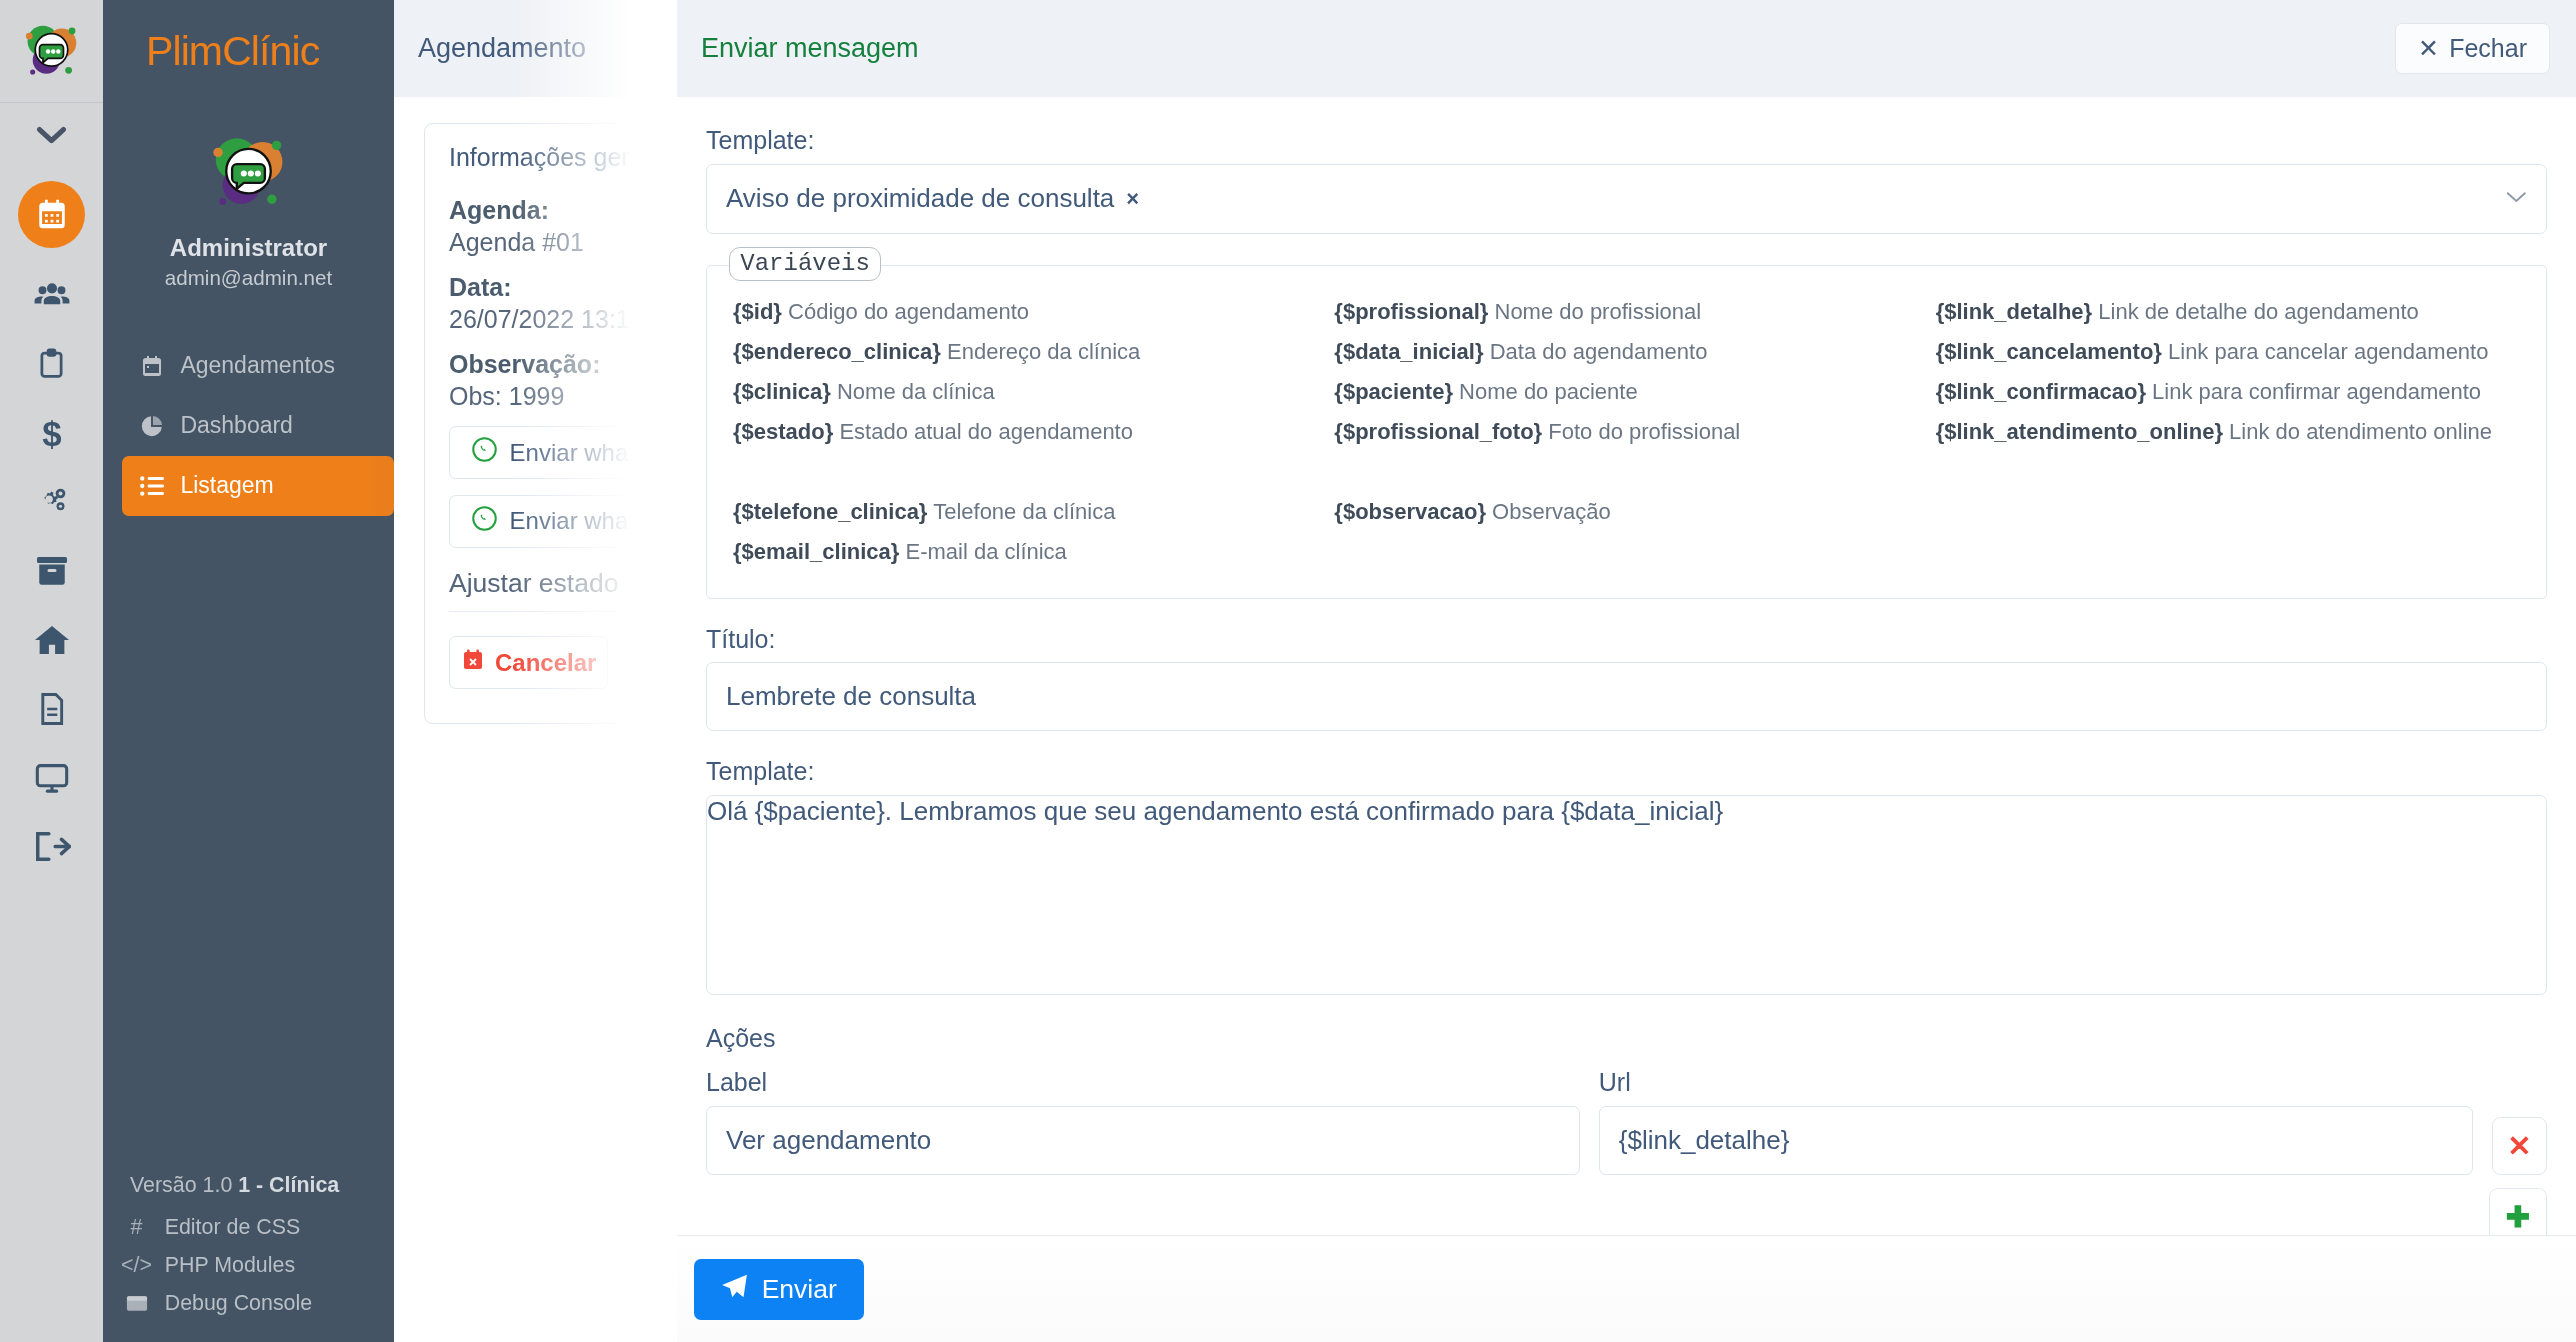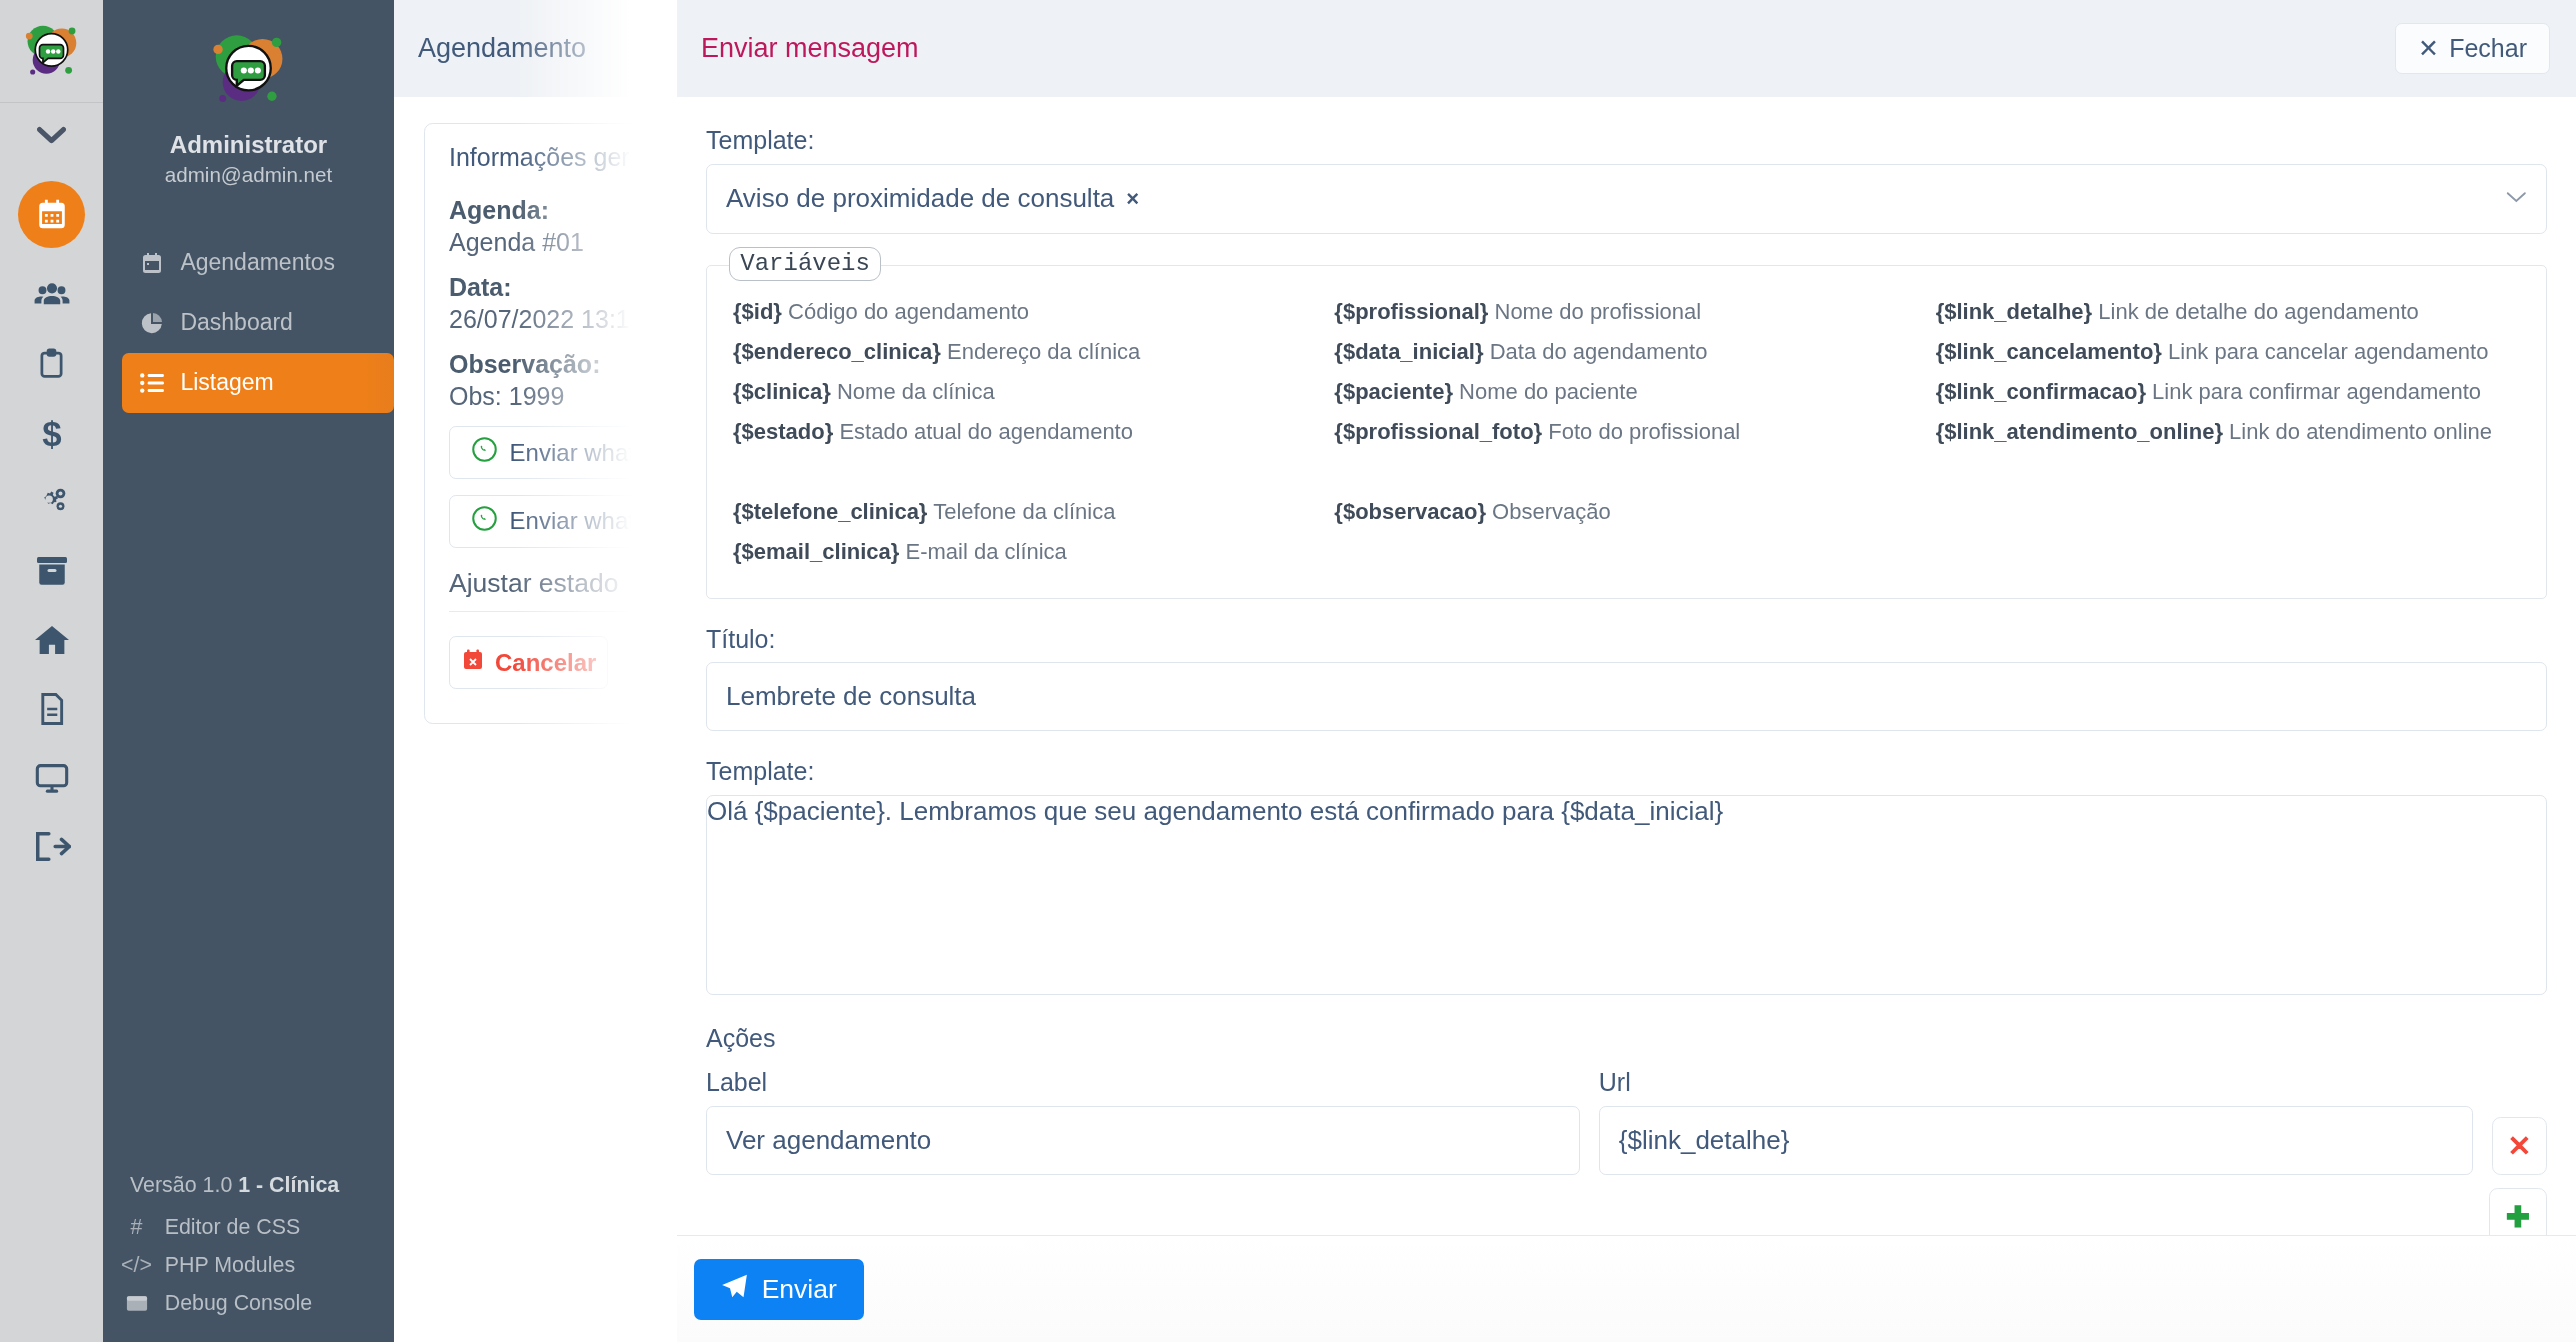--- a/index.html
+++ b/index.html
@@ -136,21 +136,21 @@
     position: absolute; left: 677px; top: 0;
     width: 1899px; height: 1343px;
     background: #ffffff;
     display: flex; flex-direction: column;
   }
   .modal-header {
     height: 97px; background: #eef1f5;
     display: flex; align-items: center; justify-content: space-between;
     padding: 0 26px 0 24px; flex: 0 0 97px;
   }
-  .modal-title { color: #be185d; font-size: 27px; text-align: center; }
+  .modal-title { color: #15803d; font-size: 27px; text-align: center; }
   .btn-close {
     background: #fbfcfd; border: 0.9px solid #e2e7ee; border-radius: 6.9px;
     color: #41597a; font-size: 25px;
     padding: 10.3px 22px; display: flex; align-items: center; gap: 10.3px;
   }
   .modal-body { flex: 1 1 auto; padding: 29px 29px 0 29px; overflow: hidden; }
   .modal-footer {
     flex: 0 0 108px; border-top: 0.9px solid #e6eaef;
     background: linear-gradient(180deg,#ffffff 0%,#fbfbfc 100%);
     display: flex; align-items: center; padding-left: 17px;
@@ -314,20 +314,24 @@
     </div>
     <div class="rail-item">
       <svg width="38" height="33" viewBox="0 0 24 20" fill="none" stroke="#3d566e" stroke-width="2.2">
           <path d="M10 2H3v16h7" stroke-linecap="round"></path>
           <path d="M14 10h9M18 5.5l5 4.5-5 4.5" stroke-linecap="round" stroke-linejoin="round" fill="none"></path>
         </svg>
     </div>
   </div>
 
   <div class="sidebar">
+    <div class="sb-brand">
+      <span class="b1">Plim</span>
+        <span class="b2">Clínic</span>
+    </div>
 
     <div class="sb-avatar">
       <svg width="89" height="89" viewBox="0 0 76 76">
         <circle cx="28" cy="26" r="18" fill="#2f9e41"></circle>
         <circle cx="50" cy="28" r="17" fill="#d98033"></circle>
         <circle cx="32" cy="48" r="16" fill="#5b2d82"></circle>
         <circle cx="38" cy="36" r="19" fill="#ffffff" stroke="#111" stroke-width="2"></circle>
         <path d="M28 30 h20 a4 4 0 0 1 4 4 v8 a4 4 0 0 1 -4 4 h-14 l-6 5 v-5 a4 4 0 0 1 -4 -4 v-8 a4 4 0 0 1 4 -4 z" fill="#2f9e41" stroke="#111" stroke-width="2"></path>
         <circle cx="34" cy="38" r="2.6" fill="#fff"></circle>
           <circle cx="40" cy="38" r="2.6" fill="#fff"></circle>

